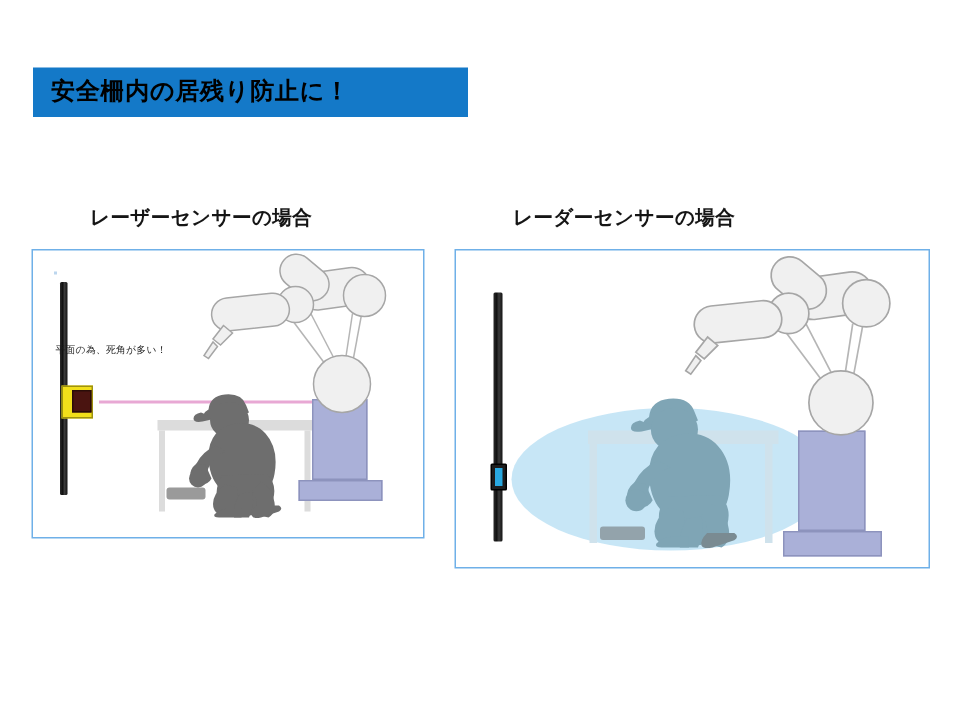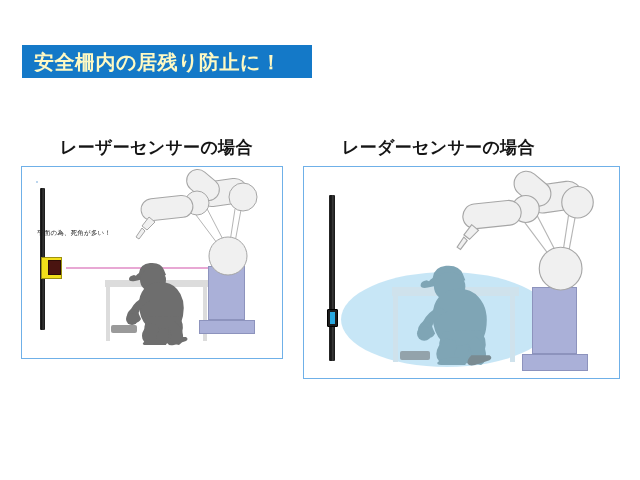--- a/index.html
+++ b/index.html
@@ -23,32 +23,32 @@
     top: 45px;
     width: 290px;
     height: 33px;
     background: #1479c8;
     display: flex;
     align-items: center;
     box-sizing: border-box;
     padding-left: 12px;
   }
   #title-banner .title-text {
-    color: #fef9c3;
-    font-size: 20px;
+    color: #000000;
+    font-size: 16px;
     font-weight: bold;
     letter-spacing: 0.5px;
     line-height: 1;
     white-space: nowrap;
   }
 
   
   .section-heading {
     position: absolute;
-    font-size: 17px;
+    font-size: 13px;
     font-weight: bold;
     color: #151515;
     white-space: nowrap;
     letter-spacing: 0.3px;
   }
   #heading-left  { left: 60px;  top: 136px; }
   #heading-right { left: 342px; top: 136px; }
 
   
   .panel {

